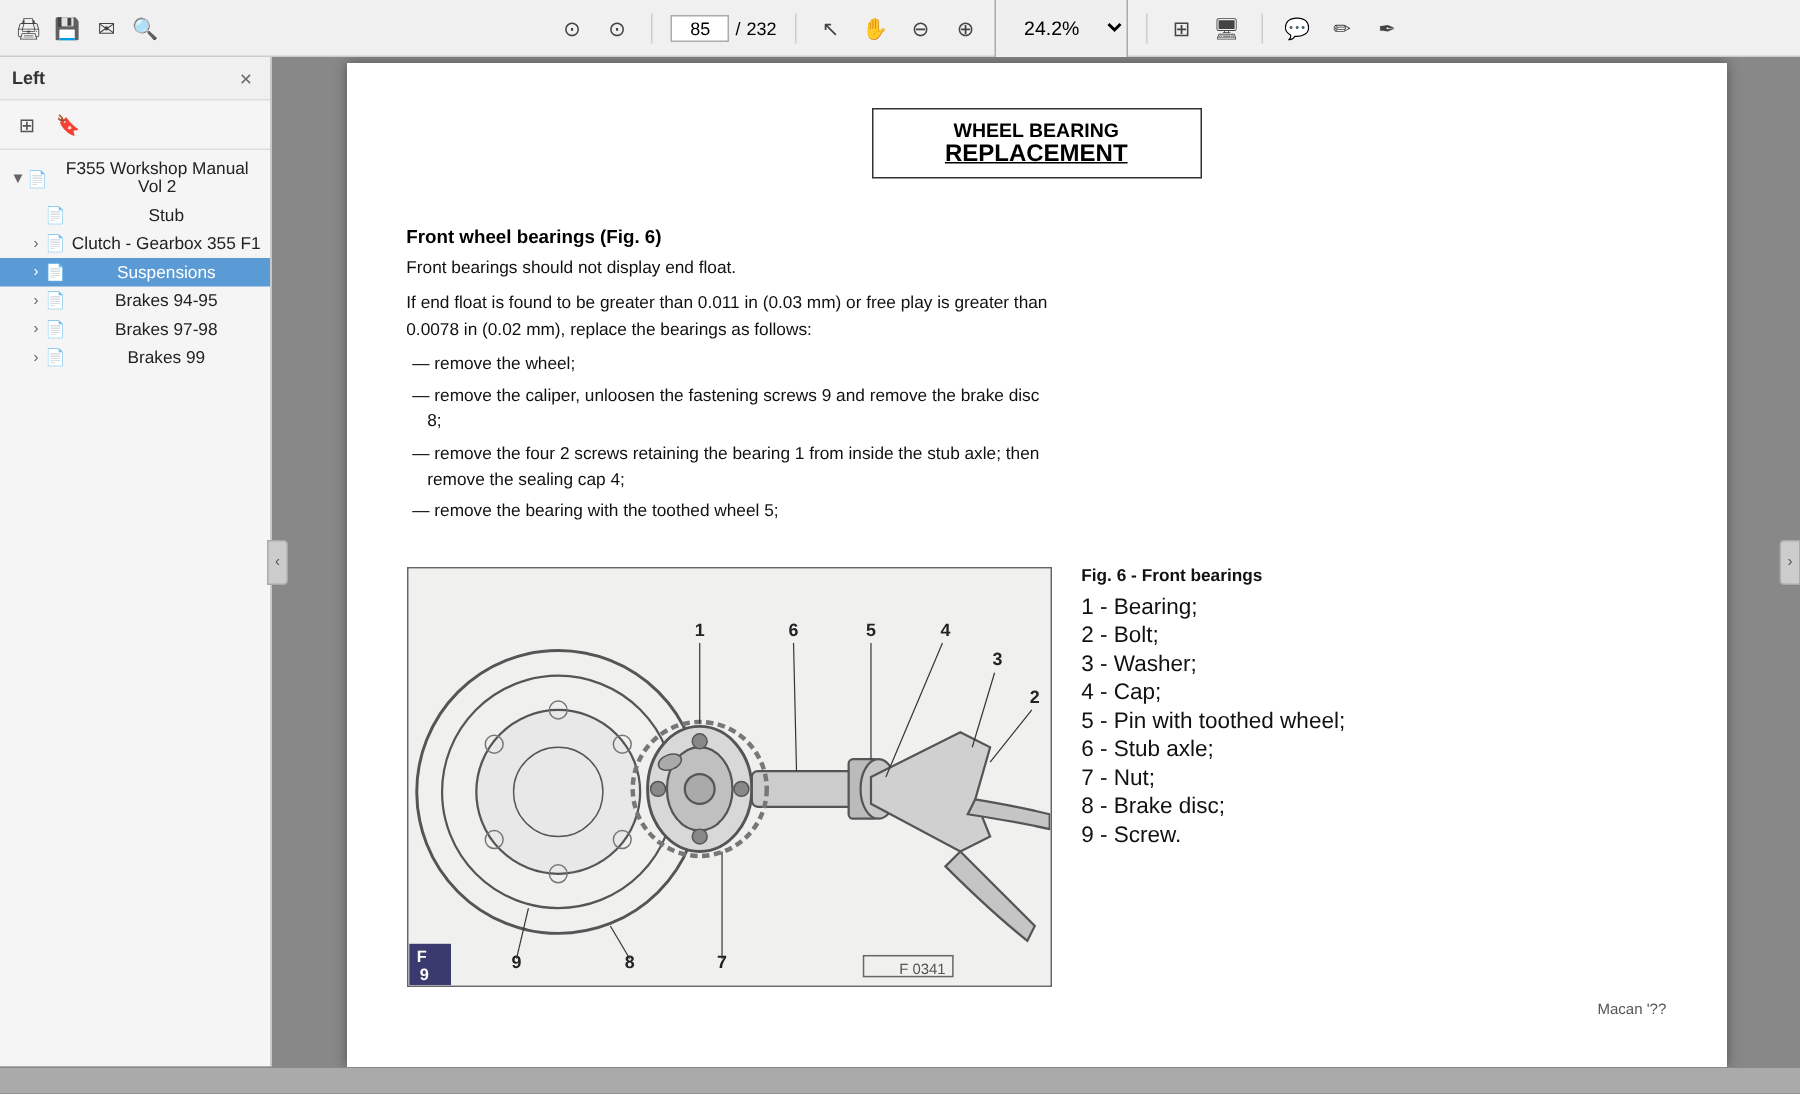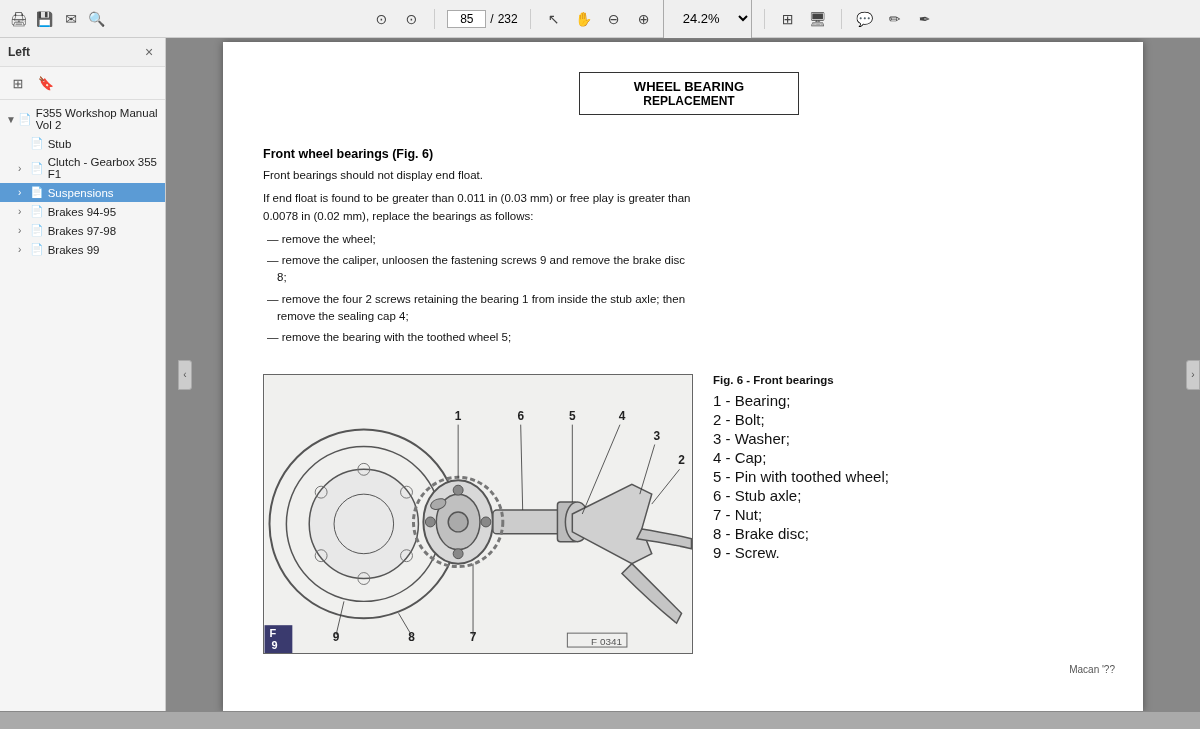--- a/index.html
+++ b/index.html
@@ -46,26 +46,27 @@
 
     
     #main-area {
       display: flex;
       flex: 1;
       overflow: hidden;
     }
 
     
     #left-panel {
-      width: 166px;
+      width: 181px;
       background: #f5f5f5;
       border-right: 1px solid #ccc;
       display: flex;
       flex-direction: column;
       flex-shrink: 0;
+      text-align: center;
     }
 
     #panel-header {
       display: flex; align-items: center; justify-content: space-between;
       padding: 6px 8px;
       border-bottom: 1px solid #ddd;
       background: #f0f0f0;
     }
     #panel-title {
       font-size: 12px; font-weight: bold; color: #333;
@@ -148,21 +149,21 @@
       justify-content: center;
       padding: 4px 20px;
       position: relative;
     }
 
     
     #page-content {
       background: white;
       width: 920px;
       min-height: 670px;
-      padding: 30px 28px 30px 40px;
+      padding: 30px 40px 30px 40px;
       position: relative;
       box-shadow: 0 0 8px rgba(0,0,0,0.4);
     }
 
     
     .title-box {
       border: 1px solid #333;
       text-align: center;
       padding: 6px 20px;
       width: 220px;
@@ -341,21 +342,21 @@
   </div>
 
   <div id="collapse-btn-left" style="position:absolute; left:178px; top:50%; transform:translateY(-50%); width:14px; height:30px; background:#ccc; border:1px solid #aaa; border-radius:0 3px 3px 0; cursor:pointer; display:flex; align-items:center; justify-content:center; font-size:10px; color:#555; z-index:10;">‹</div>
 
   <div id="doc-area">
     <div id="page-content">
 
       <div style="display:flex; justify-content:center; margin-bottom:14px;">
         <div class="title-box">
           <div style="font-size:13px; font-weight:bold;">WHEEL BEARING</div>
-          <div style="font-size:12px; font-weight:bold;">REPLACEMENT</div>
+          <div style="font-size:16px; font-weight:bold;text-decoration:underline;">REPLACEMENT</div>
         </div>
       </div>
 
       <div style="display:flex; ">
 
         <div style="width:430px; flex-shrink:0;">
           <div class="section-heading">Front wheel bearings (Fig. 6)</div>
           <div class="body-text">Front bearings should not display end float.</div>
           <div class="body-text">If end float is found to be greater than 0.011 in (0.03 mm) or free play is greater than 0.0078 in (0.02 mm), replace the bearings as follows:</div>
           <div class="bullet-item">— remove the wheel;</div>

